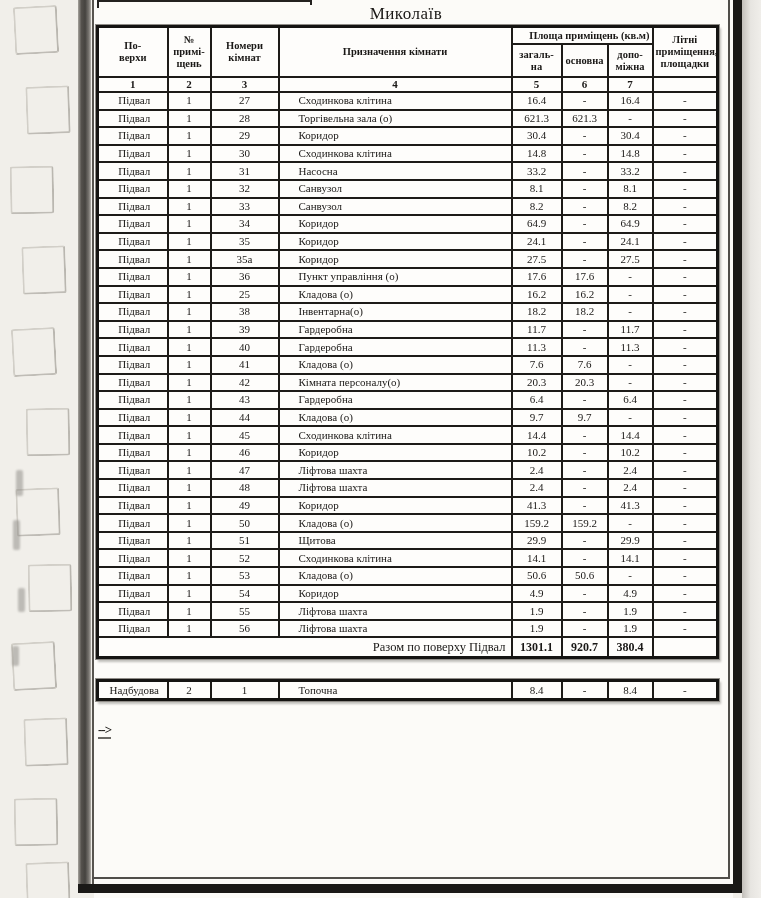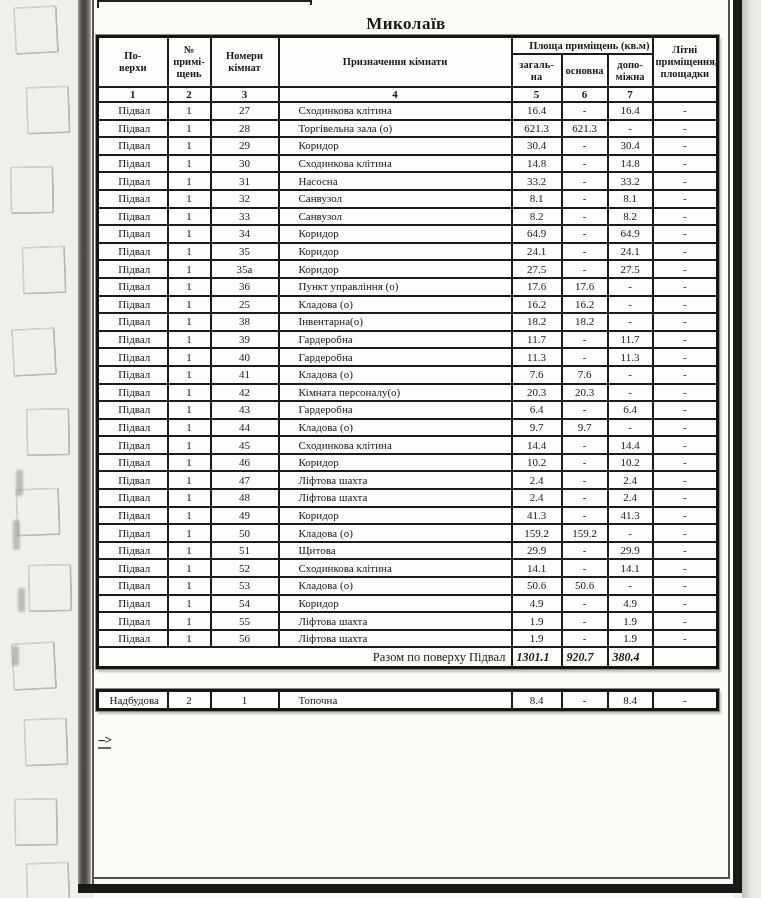--- a/index.html
+++ b/index.html
@@ -22,38 +22,38 @@
     background:linear-gradient(90deg,#c2bfba 0%,#e7e5e1 45%,#f0eeea 100%);}
   .top-remnant-h{position:absolute;left:97px;top:0;width:215px;height:2px;background:#23211f;}
   .top-remnant-v1{position:absolute;left:97px;top:0;width:2px;height:8px;background:#23211f;}
   .top-remnant-v2{position:absolute;left:310px;top:0;width:2px;height:5px;background:#23211f;}
   
   .bmark{position:absolute;width:40px;height:44px;border:2px solid #cdcac3;
     border-right-color:#b1aea7;border-bottom-color:#b7b4ad;border-radius:3px;opacity:.85;}
   .smudge{position:absolute;width:7px;background:#8b8883;filter:blur(1px);opacity:.5;border-radius:2px;}
   
   .content{position:absolute;left:96px;top:1px;width:622px;}
-  .doc-title{width:620px;text-align:center;font-size:17px;font-weight:bold;
-    letter-spacing:.5px;padding-top:13px;height:21px;}
+  .doc-title{width:620px;text-align:center;font-size:17px;font-weight:normal;
+    letter-spacing:.5px;padding-top:3px;height:21px;}
   table{border-collapse:collapse;table-layout:fixed;width:620px;background:#fefdfb;
     border:3px solid #151412;
     box-shadow:0 0 0 1px #908d88,2px 3px 2px rgba(120,117,112,.45);}
   th,td{border:2px solid #1d1b18;overflow:hidden;}
   th{font-weight:bold;font-size:10.5px;text-align:center;vertical-align:middle;
     white-space:pre-line;line-height:1.12;padding:1px 2px;}
   .h-group th.th-areagroup{height:13px;text-align:right;}
   .h-sub th{height:29px;}
   .row-num td{height:13px;font-weight:bold;font-size:11px;text-align:center;}
   td{font-size:11px;vertical-align:middle;padding:0 4px;height:15.6px;line-height:1;}
   .c-floor{text-align:center;padding-left:7px;}
   .c-purpose{text-align:left;padding-left:19px;}
   .c-ctr{text-align:center;}
   tr.summary td{height:18px;}
   .summary-label{text-align:right;font-weight:normal;font-size:12.5px;padding-right:5px;}
-  .summary-val{font-weight:bold;font-size:12px;font-style:italic;}
+  .summary-val{font-weight:bold;font-size:12px;text-align:center;}
   .annex-table{margin-top:20px;}
   .annex-table td{height:16px;}
   .arrow-mark{display:inline-block;margin:22px 0 0 2px;font-size:13px;font-weight:bold;
     letter-spacing:-1px;border-bottom:2px solid #6b6965;line-height:1;padding-bottom:1px;}
 </style>
 </head>
 <body>
 
 <div class="bmark" style="left:14px;top:6px;transform:rotate(-3deg);"></div>
 <div class="bmark" style="left:26px;top:86px;transform:rotate(-2deg);"></div>

